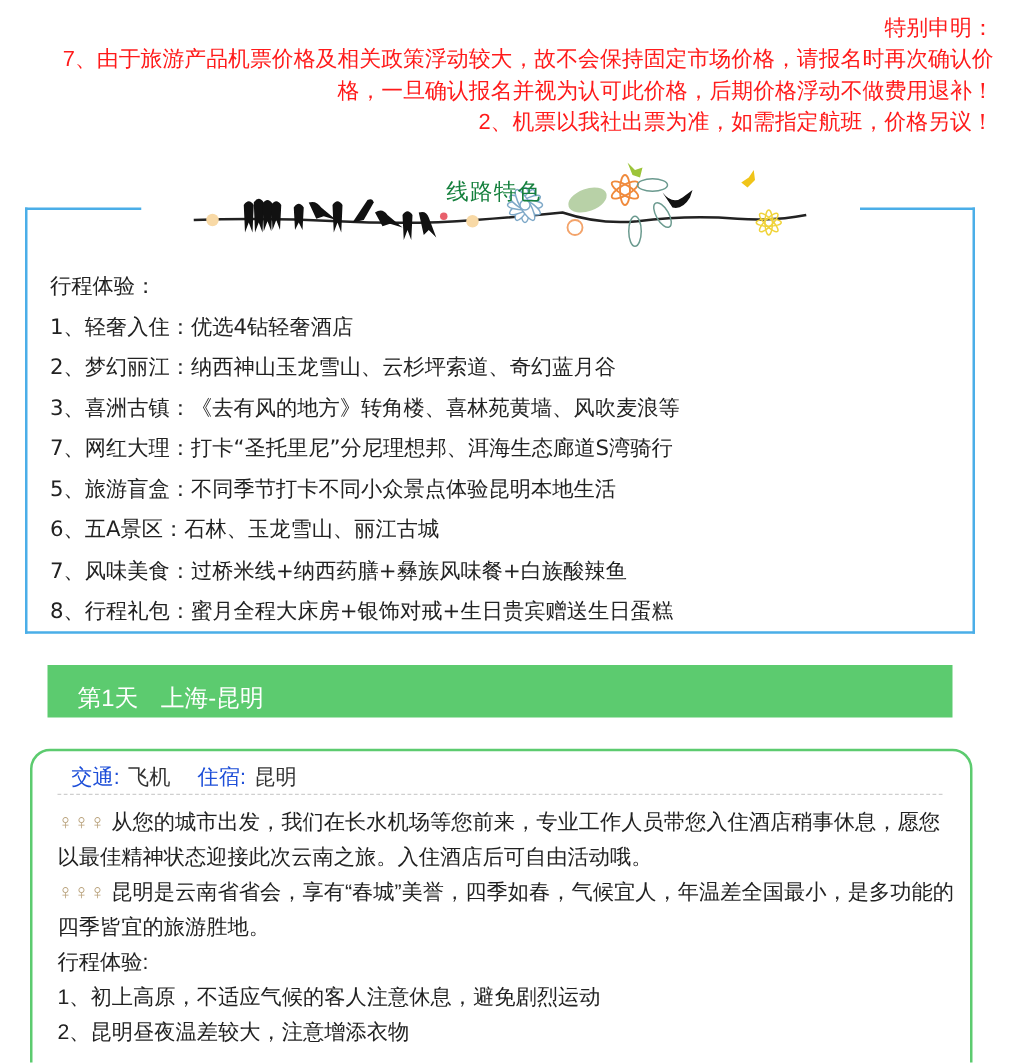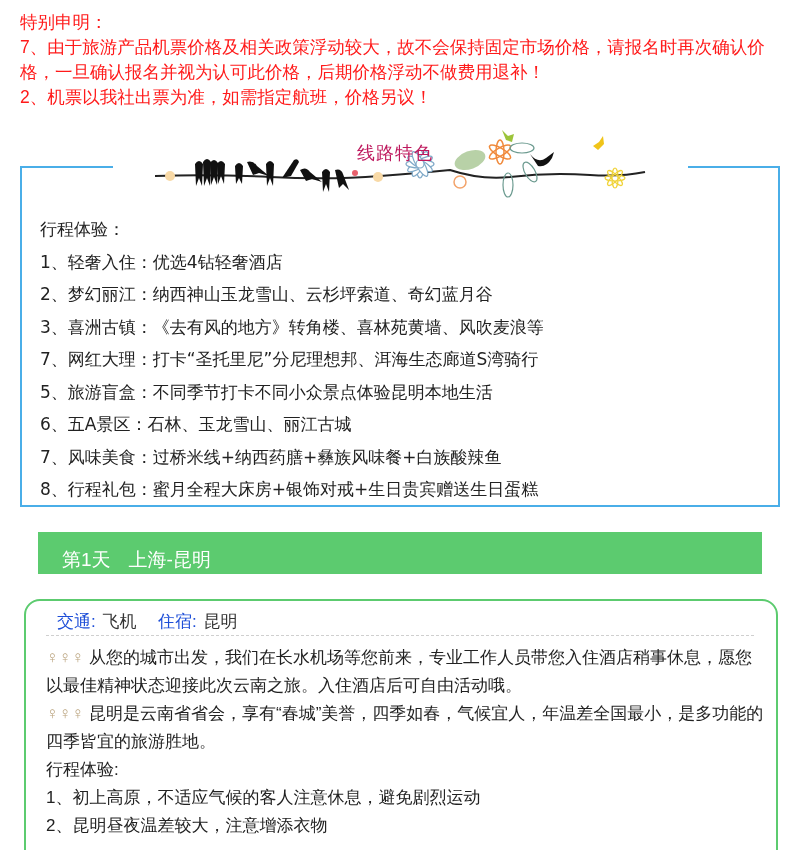--- a/index.html
+++ b/index.html
@@ -1,29 +1,29 @@
 <!DOCTYPE html>
 <html><head>
 <meta charset="utf-8">
 <style>
   * { box-sizing: border-box; margin: 0; padding: 0; }
   html, body { width: 810px; height: 850px; background: #ffffff; overflow: hidden; }
   body { position: relative; font-family: "DejaVu Sans", "Liberation Sans", sans-serif; color: #222; }
 
   .notice { position: absolute; left: 20px; top: 10px; width: 775px; color: #ff1a1a;
-    font-family: "Liberation Sans", "DejaVu Sans", sans-serif; font-size: 17.5px; line-height: 25px; }
+    font-family: "Liberation Sans", "DejaVu Sans", sans-serif; font-size: 17.5px; line-height: 25px; text-align: right; }
   .notice p { margin: 0; }
 
   .feature-box { position: absolute; left: 20px; top: 166px; width: 760px; height: 341px;
     border-left: 2px solid #4aaee8; border-right: 2px solid #4aaee8; border-bottom: 2px solid #4aaee8; }
   .feature-top-left { position: absolute; left: 20px; top: 166px; width: 93px; height: 2px; background: #4aaee8; }
   .feature-top-right { position: absolute; left: 688px; top: 166px; width: 92px; height: 2px; background: #4aaee8; }
 
   .banner { position: absolute; left: 150px; top: 130px; width: 510px; height: 70px; }
-  .banner-title { position: absolute; left: 357px; top: 141px; color: #be185d; font-size: 18px;
+  .banner-title { position: absolute; left: 357px; top: 141px; color: #15803d; font-size: 18px;
     letter-spacing: 1px; font-family: "DejaVu Sans", sans-serif; }
 
   .feature-list { position: absolute; left: 40px; top: 213px; font-size: 17px; line-height: 32.5px; color: #222; }
   .feature-list div { white-space: nowrap; }
 
   .day-bar { position: absolute; left: 38px; top: 532px; width: 724px; height: 42px; background: #5ccb6f;
     color: #ffffff; font-family: "Liberation Sans", sans-serif; font-size: 19px; line-height: 55px; padding-left: 24px; }
   .day-bar .route { margin-left: 18px; }
 
   .day-card { position: absolute; left: 24px; top: 599px; width: 754px; height: 280px;

